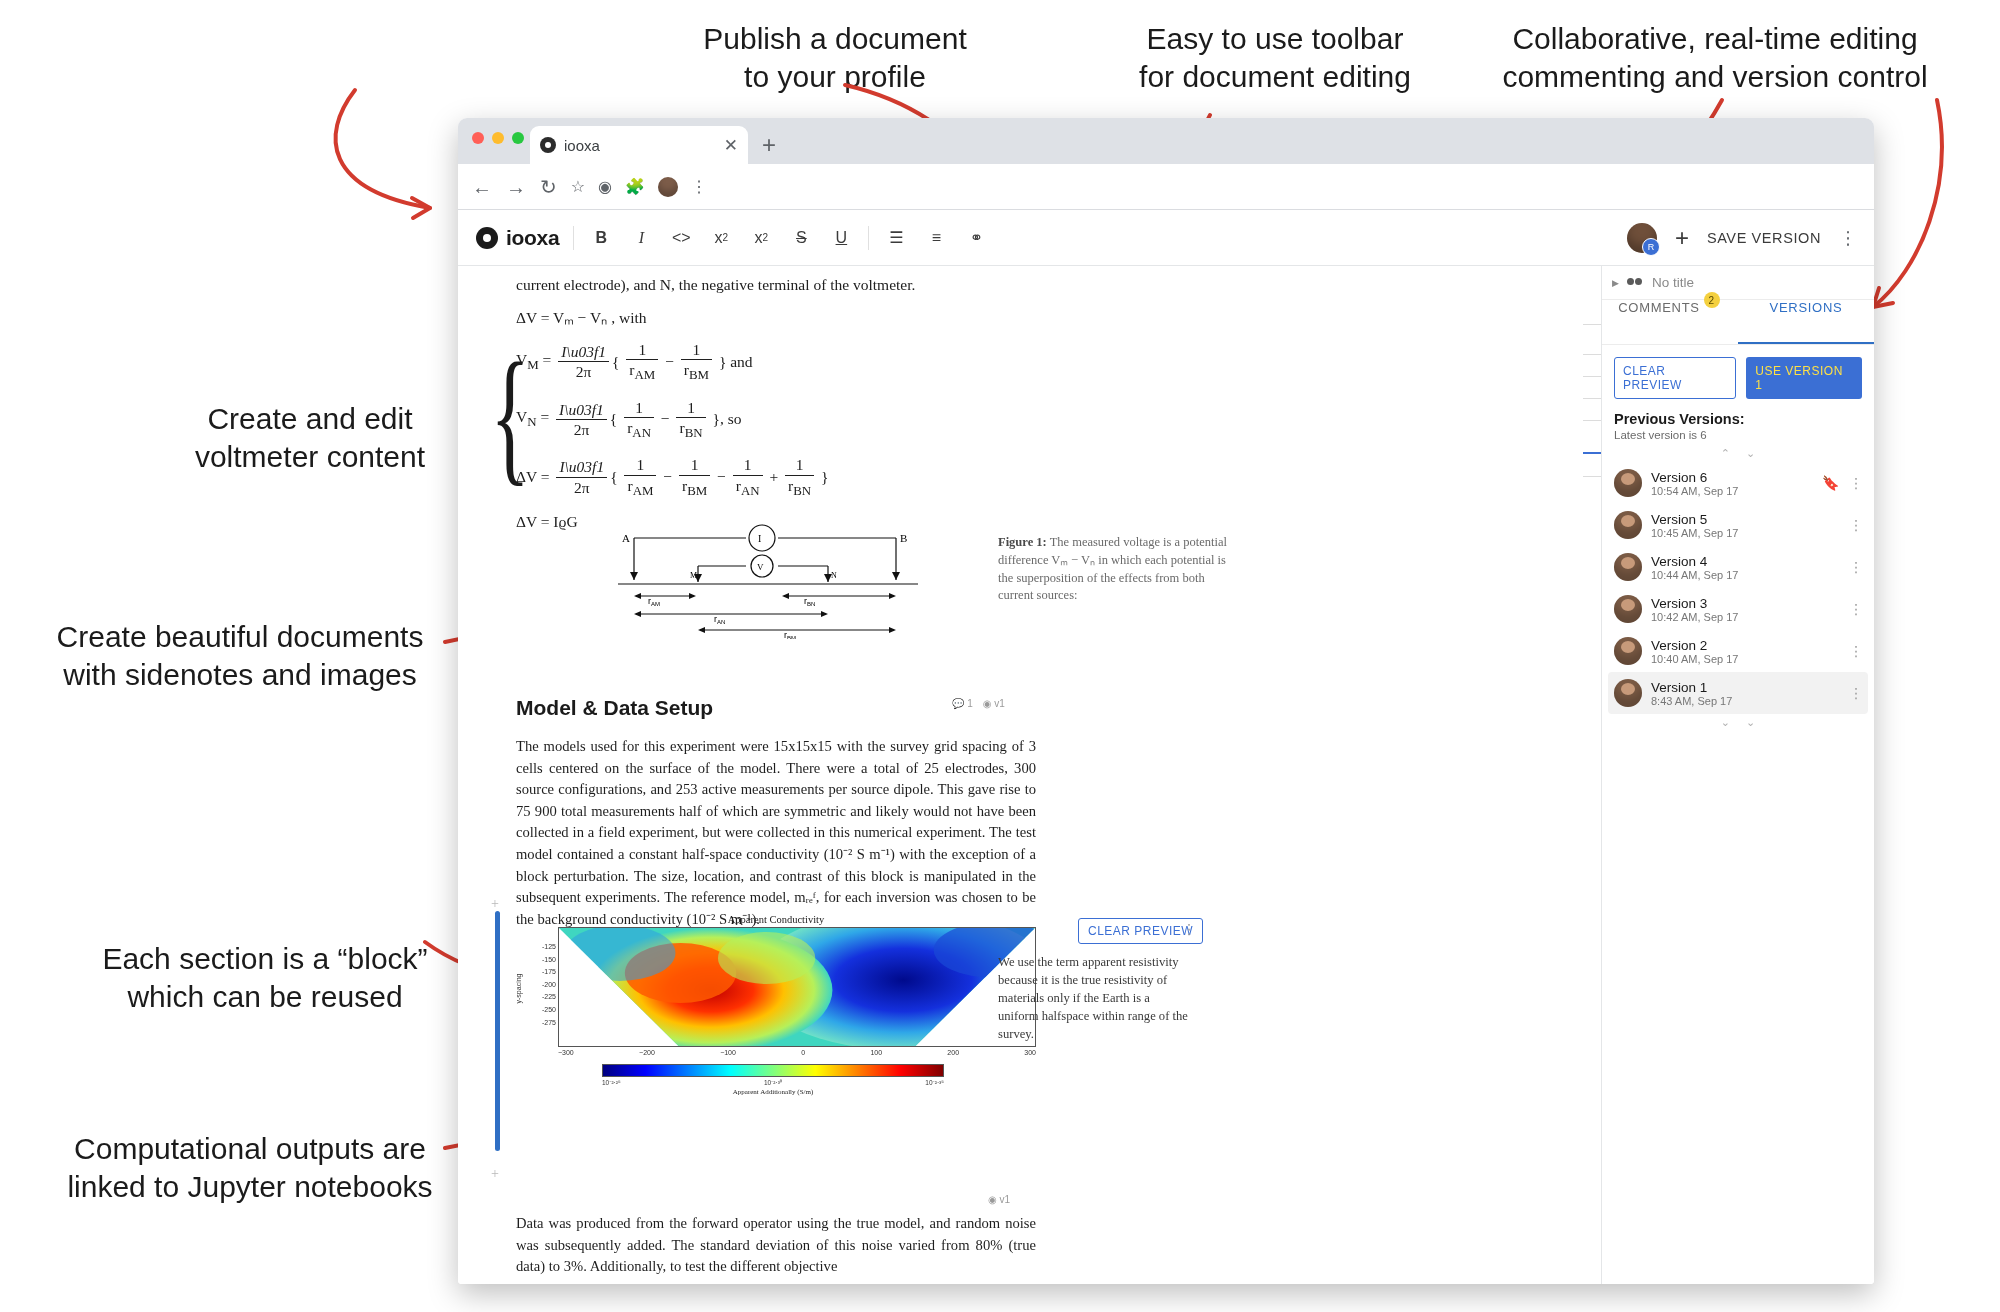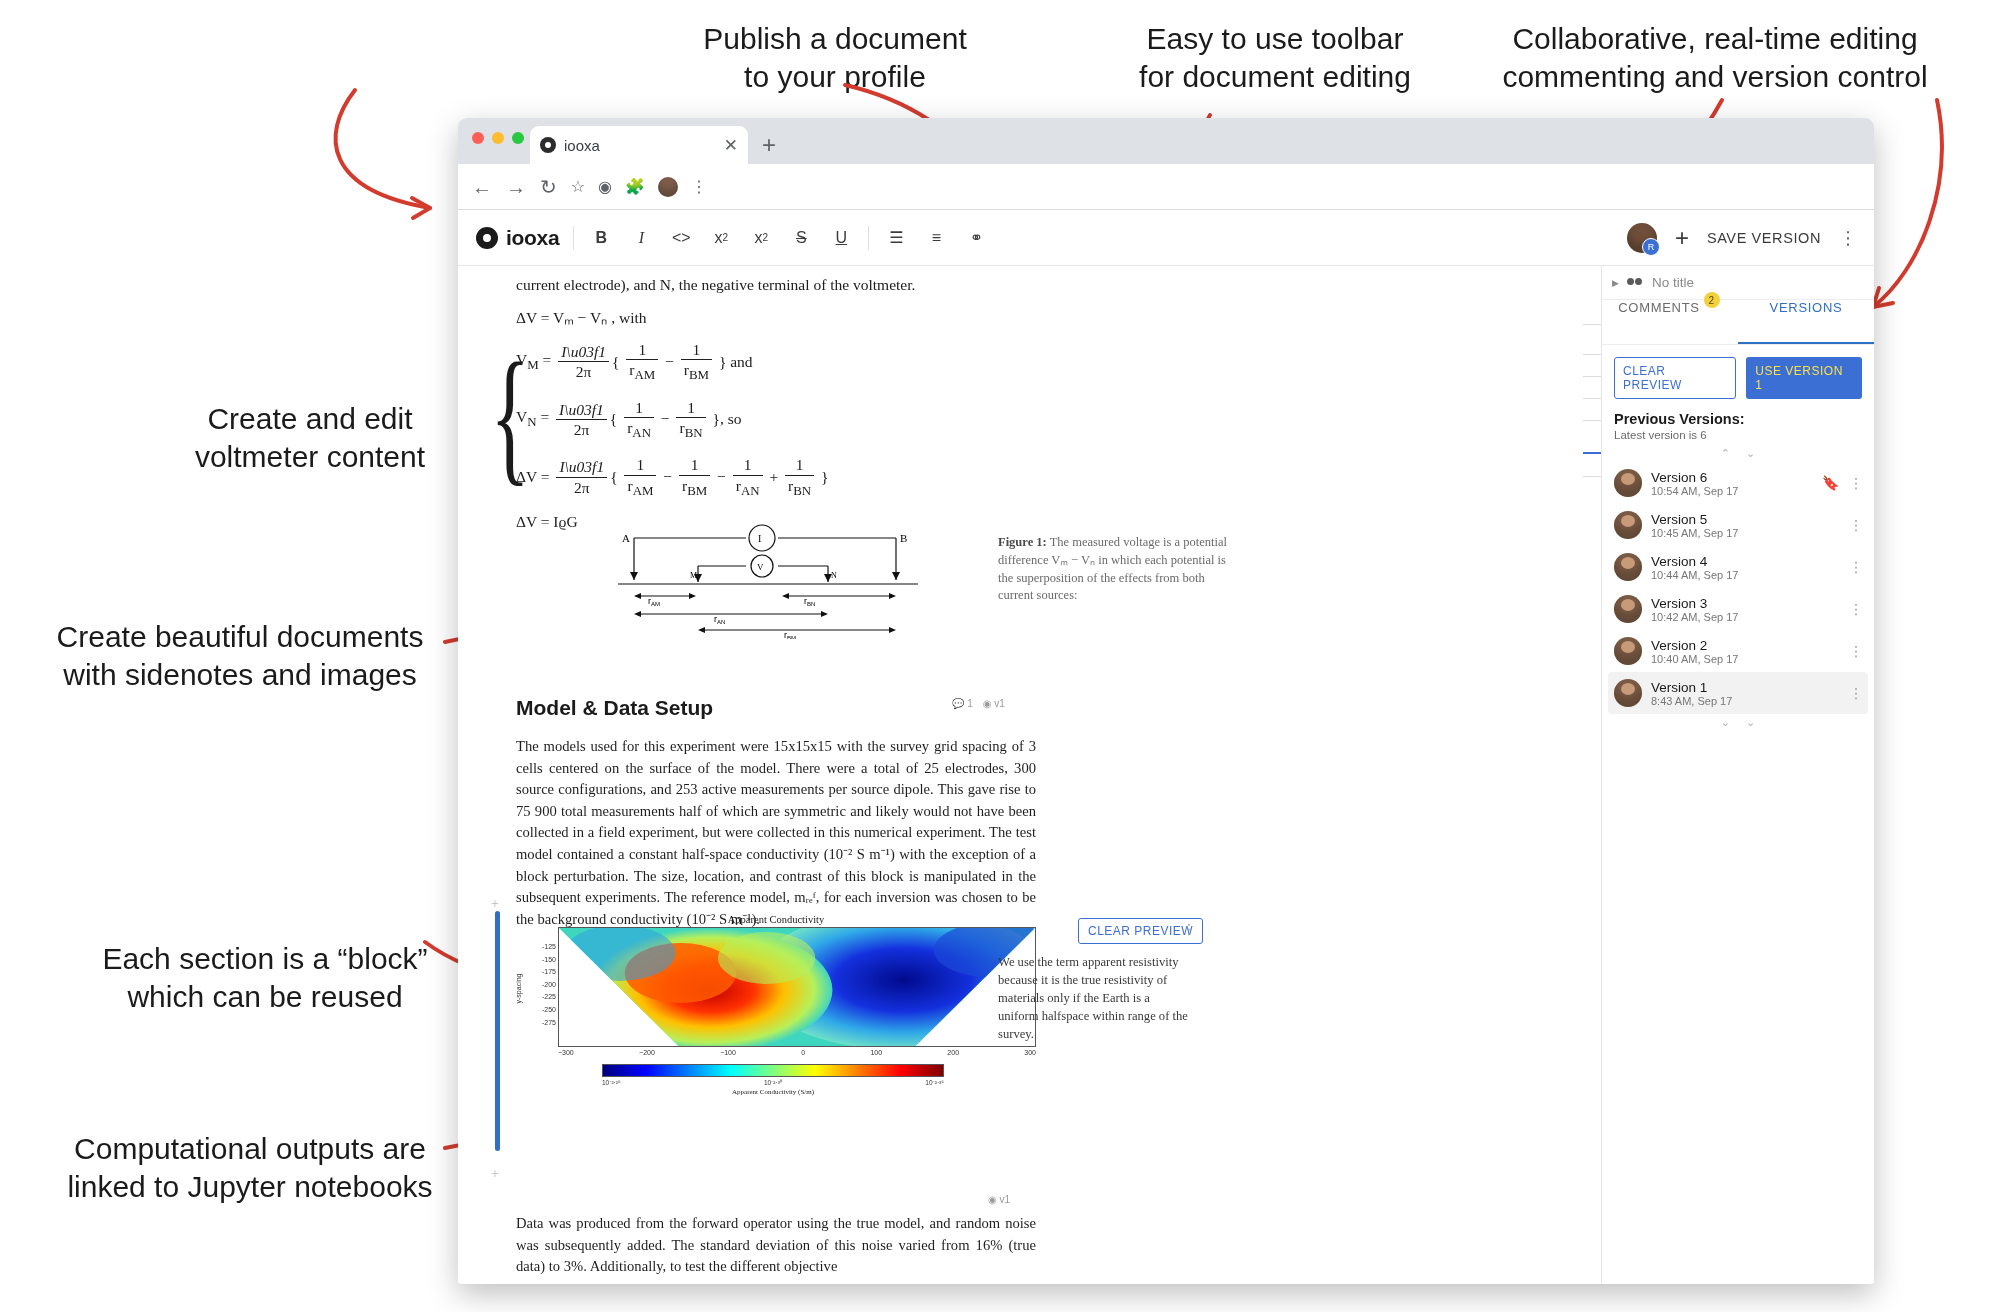--- a/index.html
+++ b/index.html
@@ -850,27 +850,27 @@
                 <span>100</span>
                 <span>200</span>
                 <span>300</span>
               </div>
               <div class="cbar"></div>
               <div class="cbar-ticks">
                 <span>10⁻²·²⁵</span>
                 <span>10⁻²·³⁰</span>
                 <span>10⁻²·³⁵</span>
               </div>
-              <div class="cbar-label">Apparent Conductivity (S/m)</div>
+              <div class="cbar-label">Apparent Additionally (S/m)</div>
             </div>
           </div>
 
           <div class="sidenote">We use the term apparent resistivity because it is the true resistivity of materials only if the Earth is a uniform halfspace within range of the survey.</div>
 
-          <div class="bodytext2">Data was produced from the forward operator using the true model, and random noise was subsequently added. The standard deviation of this noise varied from 16% (true data) to 3%. Additionally, to test the different objective</div>
+          <div class="bodytext2">Data was produced from the forward operator using the true model, and random noise was subsequently added. The standard deviation of this noise varied from 80% (true data) to 3%. Additionally, to test the different objective</div>
           <div class="inline-meta" style="left:530px; top:928px;">
             <span>◉ <span>v1</span></span>
           </div>
         </div>
       </div>
 
       <div class="rightpane">
         <div class="rp-title">
           <span class="caret">▶</span>
           <span class="people"></span>

